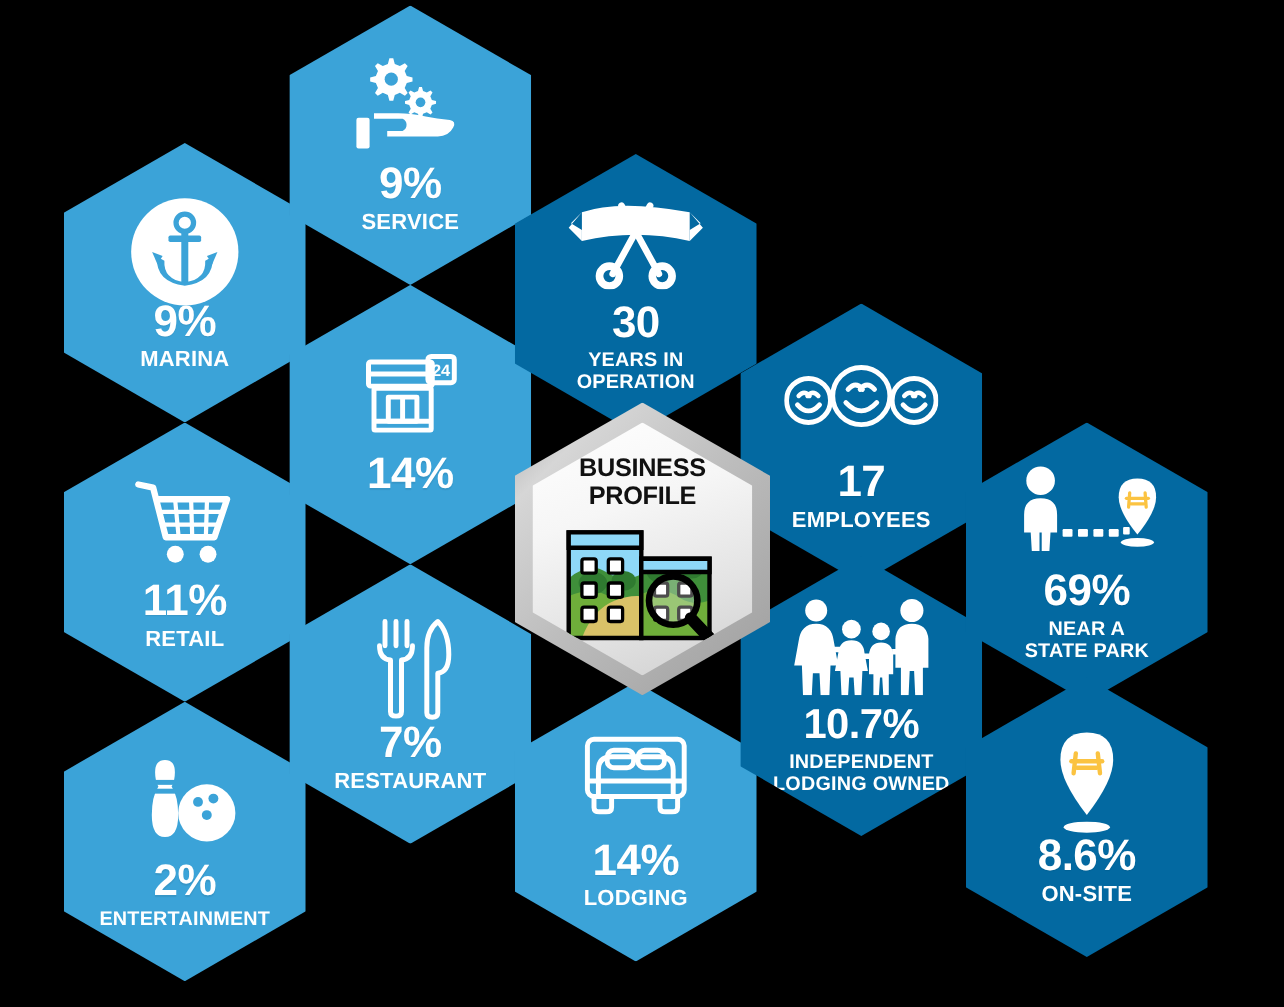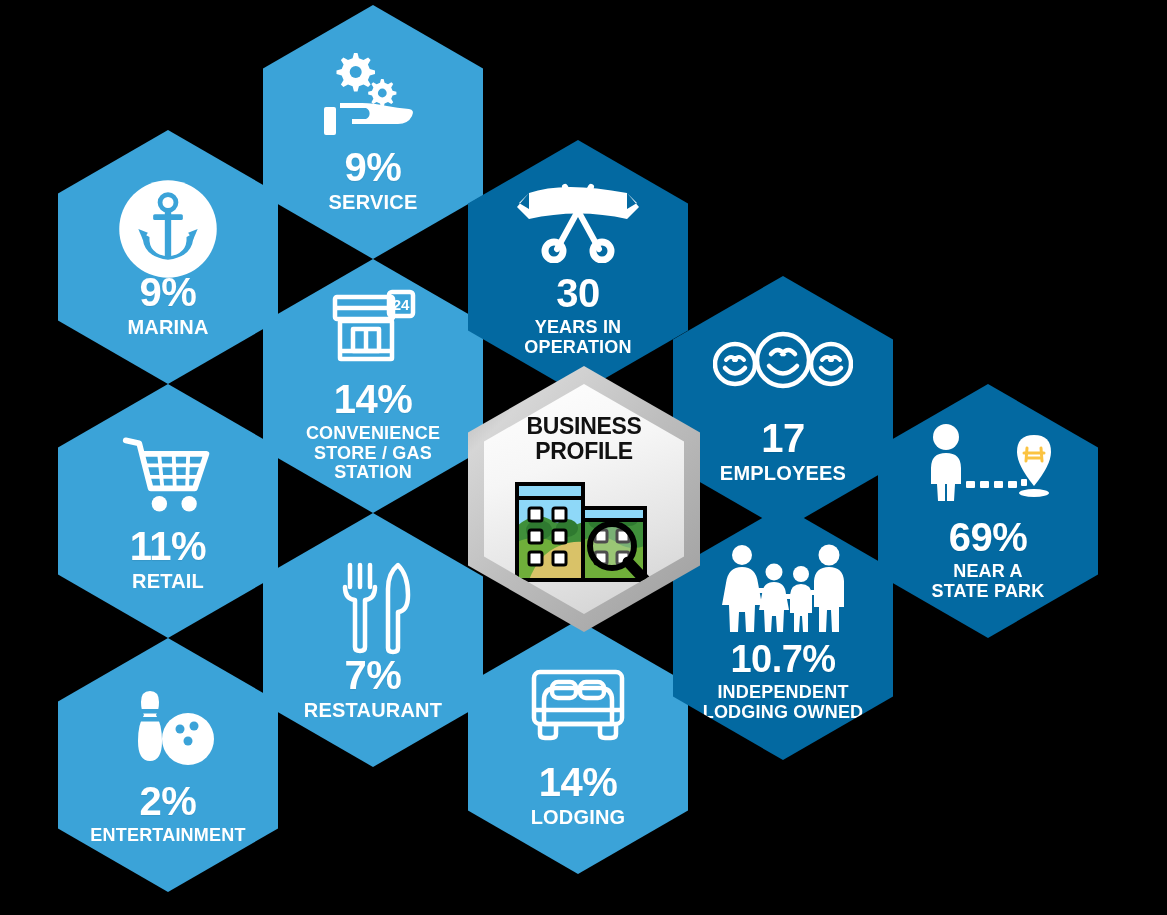--- a/index.html
+++ b/index.html
@@ -202,23 +202,20 @@
             <rect x="13" y="32" width="52" height="38" rx="1"></rect>
             <path d="M13 62 H65"></path>
             <rect x="26" y="40" width="26" height="22"></rect>
             <path d="M39 40 V62"></path>
             <rect x="62" y="3" width="24" height="24" rx="3"></rect>
           </g>
           <text x="74" y="21" font-family="Liberation Sans, sans-serif" font-size="15" font-weight="bold" fill="#ffffff" text-anchor="middle">24</text>
         </svg>
       </div>
       <div class="value">14%</div>
-      <div class="label">CONVENIENCE
-STORE / GAS
-STATION</div>
     </div>
   </div>
 
   <div class="hex blue shadow-hex" style="left:263px; top:513px;">
     <div class="hex-inner">
       <div class="icon-wrap">
         <svg width="86" height="96" viewBox="0 0 86 96">
           <g fill="none" stroke="#ffffff" stroke-width="4.5" stroke-linejoin="round" stroke-linecap="round">
             <path d="M20 6 V28 M30 6 V28 M40 6 V28"></path>
             <path d="M15 28 q0 12 10 13 l0 47 q0 4 5 4 q5 0 5 -4 l0 -47 q10 -1 10 -13"></path>
@@ -411,14 +408,33 @@
             <path d="M108 37 H120"></path>
           </g>
         </svg>
       </div>
       <div class="value">69%</div>
       <div class="label">NEAR A
 STATE PARK</div>
     </div>
   </div>
 
+  <div class="hex yellow shadow-hex" style="left:878px; top:616px;">
+    <div class="hex-inner">
+      <div class="icon-wrap">
+        <svg width="84" height="100" viewBox="0 0 84 100">
+          <g fill="#ffffff">
+            <path d="M42 4 q-24 0 -24 25 q0 19 24 50 q24 -31 24 -50 q0 -25 -24 -25z"></path>
+            <ellipse cx="42" cy="90" rx="21" ry="5"></ellipse>
+          </g>
+          <g fill="none" stroke="#fbc341" stroke-width="4" stroke-linecap="round">
+            <path d="M28 30 H56"></path>
+            <path d="M32 23 L30 41 M52 23 L54 41"></path>
+            <path d="M33 36 H51"></path>
+          </g>
+        </svg>
+      </div>
+      <div class="value">8.6%</div>
+      <div class="label">ON-SITE</div>
+    </div>
+  </div>
 
 </div>
 
 </body></html>

